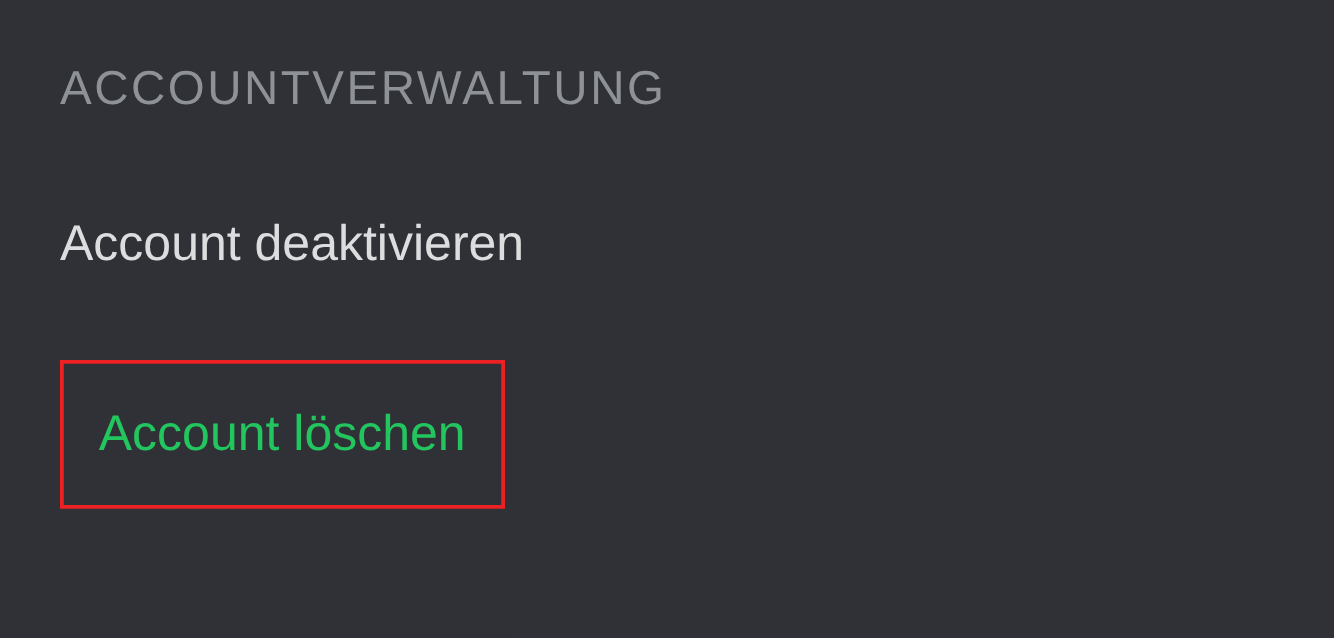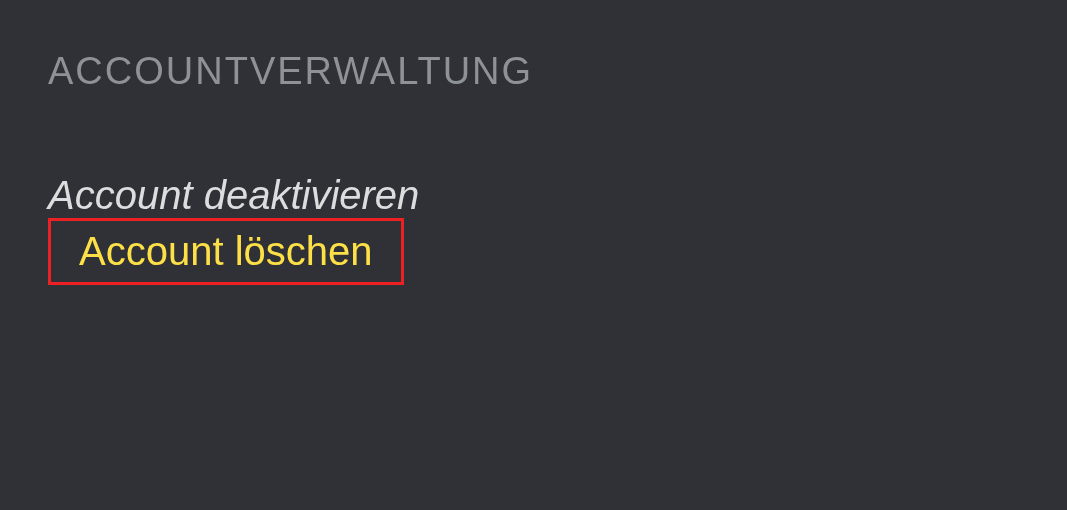--- a/index.html
+++ b/index.html
@@ -20,29 +20,29 @@
       font-size: 38px;
       font-weight: 400;
       letter-spacing: 2px;
       text-transform: uppercase;
       margin-bottom: 80px;
     }
     .menu-item {
       color: #dcddde;
       font-size: 40px;
       font-weight: 400;
+      margin-bottom: 70px;
       cursor: pointer;
       display: inline-block;
-      font-style: italic;
     }
     .delete-item {
-      color: #fde047;
+      color: #22c55e;
       font-size: 40px;
       font-weight: 400;
-      padding: 8px 28px;
+      padding: 34px 28px;
       border: 3px solid #ed2024;
       display: inline-block;
       cursor: pointer;
     }
   </style>
 </head>
 <body>
 
 
 

